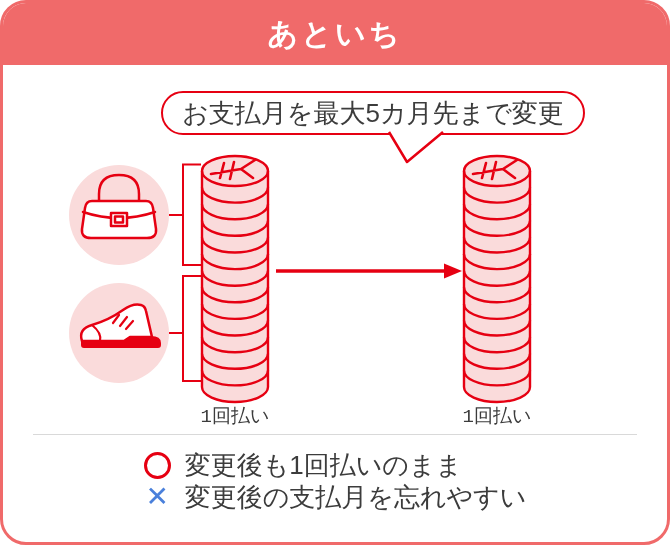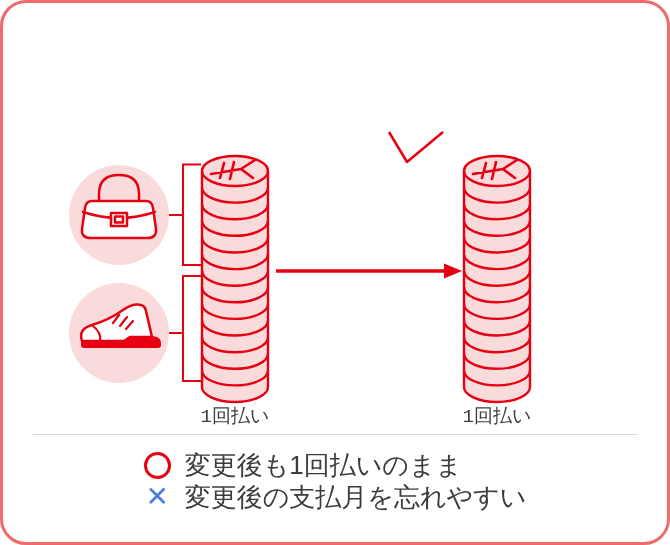--- a/index.html
+++ b/index.html
@@ -40,20 +40,23 @@
   .marker-cross{
     width:27px;text-align:center;font-size:28px;font-weight:bold;color:#4A80DB;
     line-height:32px;flex:0 0 auto;
   }
 </style>
 </head>
 <body>
 
 <div class="card">
 
+  <div class="header">
+    <span class="header-title">あといち</span>
+  </div>
 
   <svg class="diagram-svg" width="670" height="545" viewBox="0 0 670 545">
     <defs>
       <path id="carc" d="M-33 0 A33 15 0 0 0 33 0"></path>
       <g id="coin-stack">
         <path d="M-33 0 V216 A33 15 0 0 0 33 216 V0 A33 15 0 0 0 -33 0 Z" fill="#FADBDB"></path>
         <g stroke="#E60012" stroke-width="2.4" fill="none">
           <path d="M-33 0 V216 A33 15 0 0 0 33 216 V0"></path>
           <ellipse cx="0" cy="0" rx="33" ry="15"></ellipse>
           <use href="#carc" y="16.6"></use>
@@ -108,20 +111,23 @@
     <g>
       <use href="#coin-stack" x="494" y="168"></use>
     </g>
 
     <g>
       <line x1="273" y1="268" x2="442" y2="268" stroke="#E60012" stroke-width="3.6"></line>
       <polygon points="441,260.5 459,268 441,275.5" fill="#E60012"></polygon>
     </g>
   </svg>
 
+  <div class="bubble">
+    <span class="bubble-text">お支払月を最大5カ月先まで変更</span>
+  </div>
   <svg class="bubble-tail" width="70" height="38" viewBox="0 0 70 38">
     <path d="M6 3 L24 33 L60 3" fill="#ffffff" stroke="#E60012" stroke-width="2.5" stroke-linejoin="round"></path>
   </svg>
 
   <div class="stack-label left">1回払い</div>
   <div class="stack-label right">1回払い</div>
 
   <div class="divider"></div>
 
   <div class="notes">

